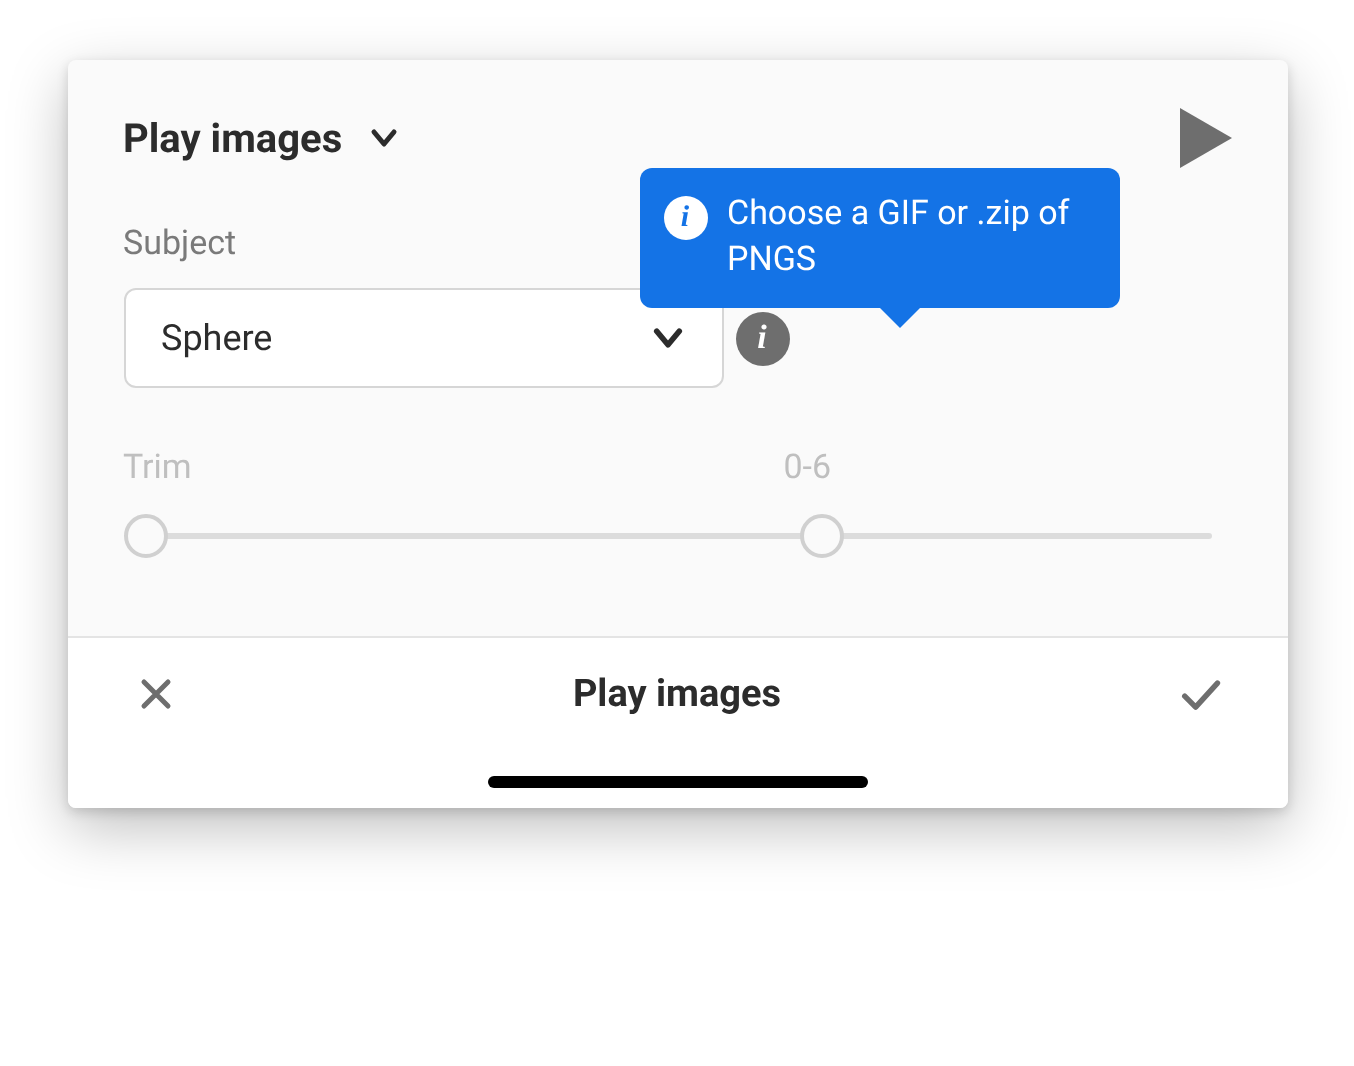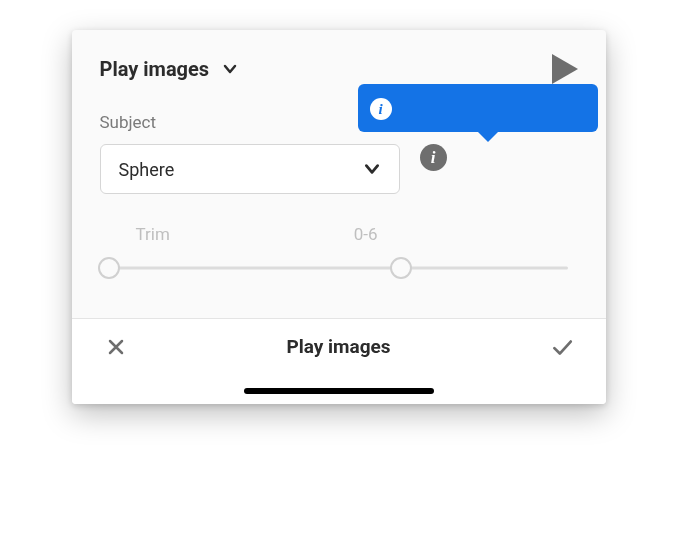--- a/index.html
+++ b/index.html
@@ -7,21 +7,21 @@
       font-family: -apple-system, BlinkMacSystemFont, "Segoe UI", Roboto, sans-serif;
       background: #fff;
       width: 677px;
       height: 533px;
       display: flex;
       align-items: flex-start;
       justify-content: center;
       padding-top: 30px;
     }
     .panel {
-      width: 534px;
+      width: 610px;
       background: #fafafa;
       border-radius: 4px;
       box-shadow: 0 10px 30px rgba(0,0,0,0.25), 0 2px 6px rgba(0,0,0,0.15);
       position: relative;
       overflow: visible;
     }
     .content {
       padding: 24px 28px 28px 28px;
       position: relative;
     }
@@ -53,22 +53,22 @@
       border-bottom: 15px solid transparent;
       cursor: pointer;
     }
     .field-label {
       font-size: 17px;
       color: #7a7a7a;
       margin-bottom: 12px;
     }
     .select-row {
       display: flex;
-      align-items: flex-start;
-      gap: 20px;
+      align-items: center;
+      gap: 6px;
       margin-bottom: 30px;
       position: relative;
     }
     .select {
       flex: 0 0 300px;
       height: 50px;
       background: #fff;
       border: 1px solid #d6d6d6;
       border-radius: 6px;
       display: flex;
@@ -137,21 +137,20 @@
       font-size: 15px;
       flex-shrink: 0;
       margin-top: 2px;
     }
     .trim-row {
       display: flex;
       justify-content: space-between;
       font-size: 17px;
       color: #bfbfbf;
       margin-bottom: 12px;
-      margin-left: 36px;
     }
     .slider {
       position: relative;
       height: 24px;
       margin-bottom: 10px;
     }
     .slider-track {
       position: absolute;
       top: 50%;
       left: 10px;
@@ -227,20 +226,21 @@
           <svg viewBox="0 0 14 14" width="14" height="14">
               <path d="M2 4 L7 10 L12 4" fill="none" stroke="#2c2c2c" stroke-width="2.5" stroke-linecap="round" stroke-linejoin="round"></path>
             </svg>
         </span>
       </div>
       <div class="play-triangle"></div>
     </div>
 
     <div class="tooltip">
       <span class="tooltip-icon">i</span>
+      <span>Choose a GIF or .zip of PNGS</span>
     </div>
 
     <div class="field-label">Subject</div>
 
     <div class="select-row">
       <div class="select">
         <span>Sphere</span>
         <span>
           <svg viewBox="0 0 16 16" width="18" height="18">
               <path d="M3 5 L8 11 L13 5" fill="none" stroke="#2c2c2c" stroke-width="2.5" stroke-linecap="round" stroke-linejoin="round"></path>

